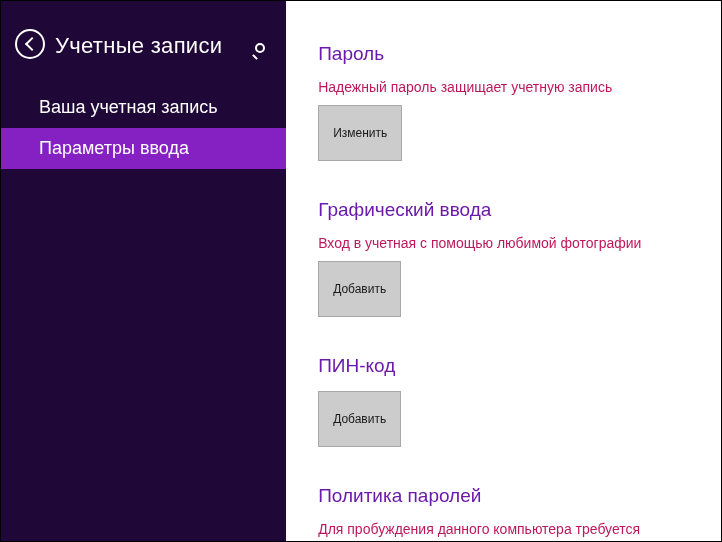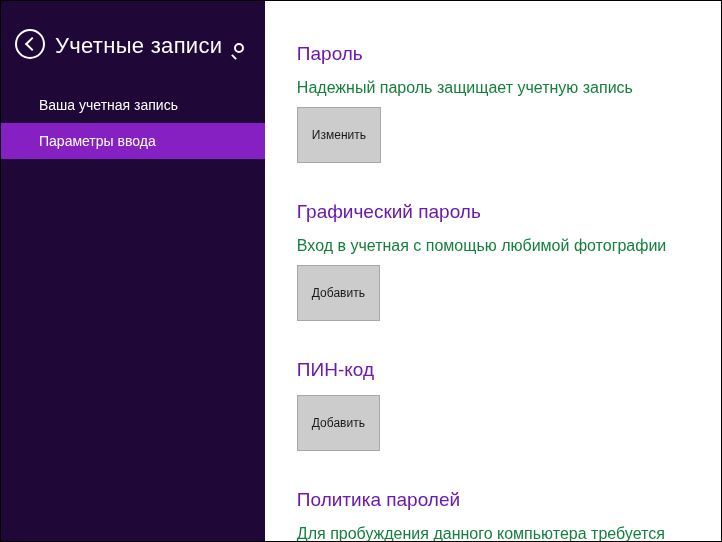--- a/index.html
+++ b/index.html
@@ -59,21 +59,21 @@
     width: 6px; height: 2px;
     background: #fff;
     position: absolute;
     left: 0px; bottom: 1px;
     transform: rotate(45deg);
   }
 
   .sidebar-nav { padding-top: 0px; }
   .sidebar-item {
     padding: 10px 18px 10px 38px;
-    font-size: 14px;
+    font-size: 18px;
     color: #ffffff;
     cursor: pointer;
   }
   .sidebar-item.active {
     background: #8520c3;
   }
 
   
   .content {
     flex: 1 1 auto;
@@ -84,22 +84,22 @@
     margin-top: 8px;
   }
   .section { margin-bottom: 38px; }
   .section-title {
     color: #6b1aab;
     font-size: 19px;
     font-weight: 400;
     margin-bottom: 14px;
   }
   .section-desc {
-    color: #15803d;
-    font-size: 16px;
+    color: #be185d;
+    font-size: 14px;
     margin-bottom: 10px;
   }
   .btn {
     display: inline-block;
     background: #cccccc;
     border: 1px solid #a8a8a8;
     color: #1a1a1a;
     font-size: 12px;
     padding: 20px 14px;
     cursor: pointer;
@@ -132,21 +132,21 @@
 
 <div class="content">
 
   <div class="section">
     <div class="section-title">Пароль</div>
     <div class="section-desc">Надежный пароль защищает учетную запись</div>
     <div class="btn">Изменить</div>
   </div>
 
   <div class="section">
-    <div class="section-title">Графический пароль</div>
+    <div class="section-title">Графический ввода</div>
     <div class="section-desc">Вход в учетная с помощью любимой фотографии</div>
     <div class="btn">Добавить</div>
   </div>
 
   <div class="section">
     <div class="section-title">ПИН-код</div>
     <div class="btn">Добавить</div>
   </div>
 
   <div class="section">

